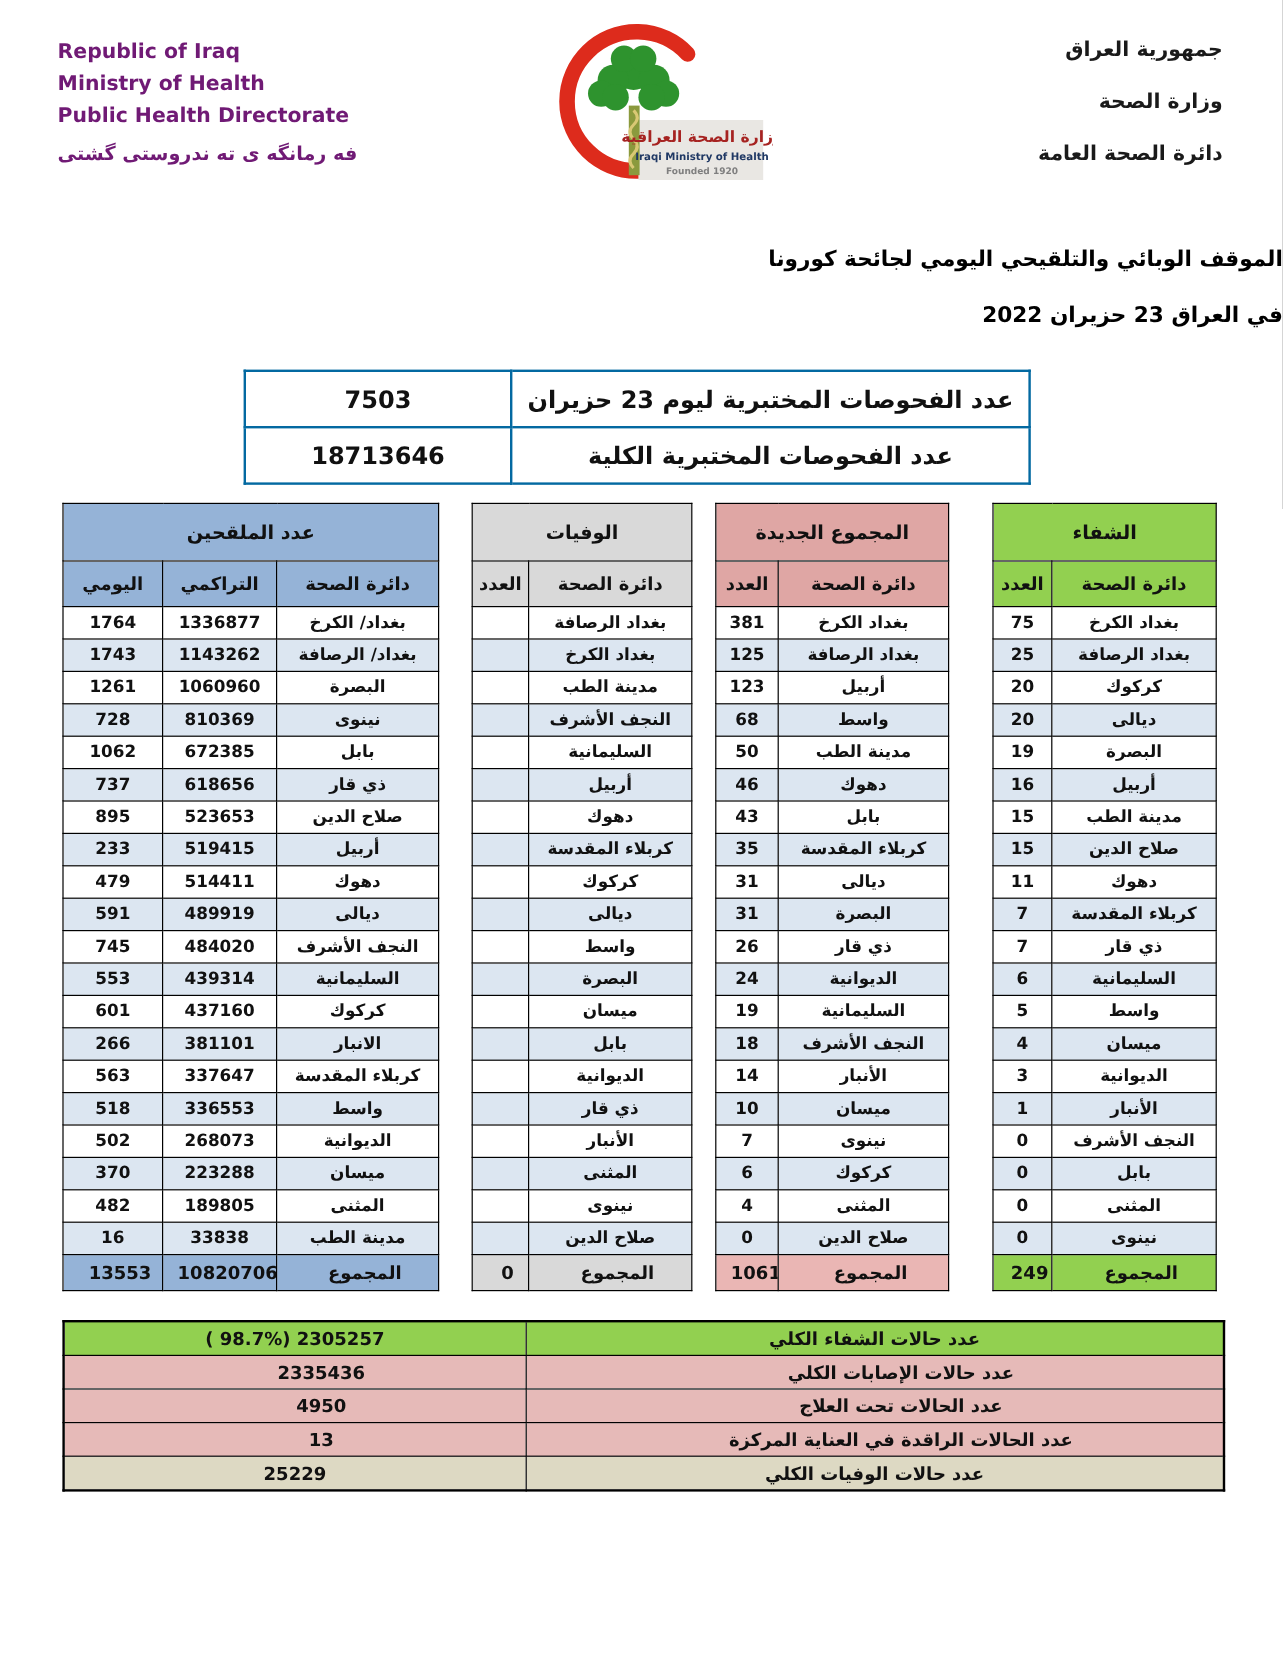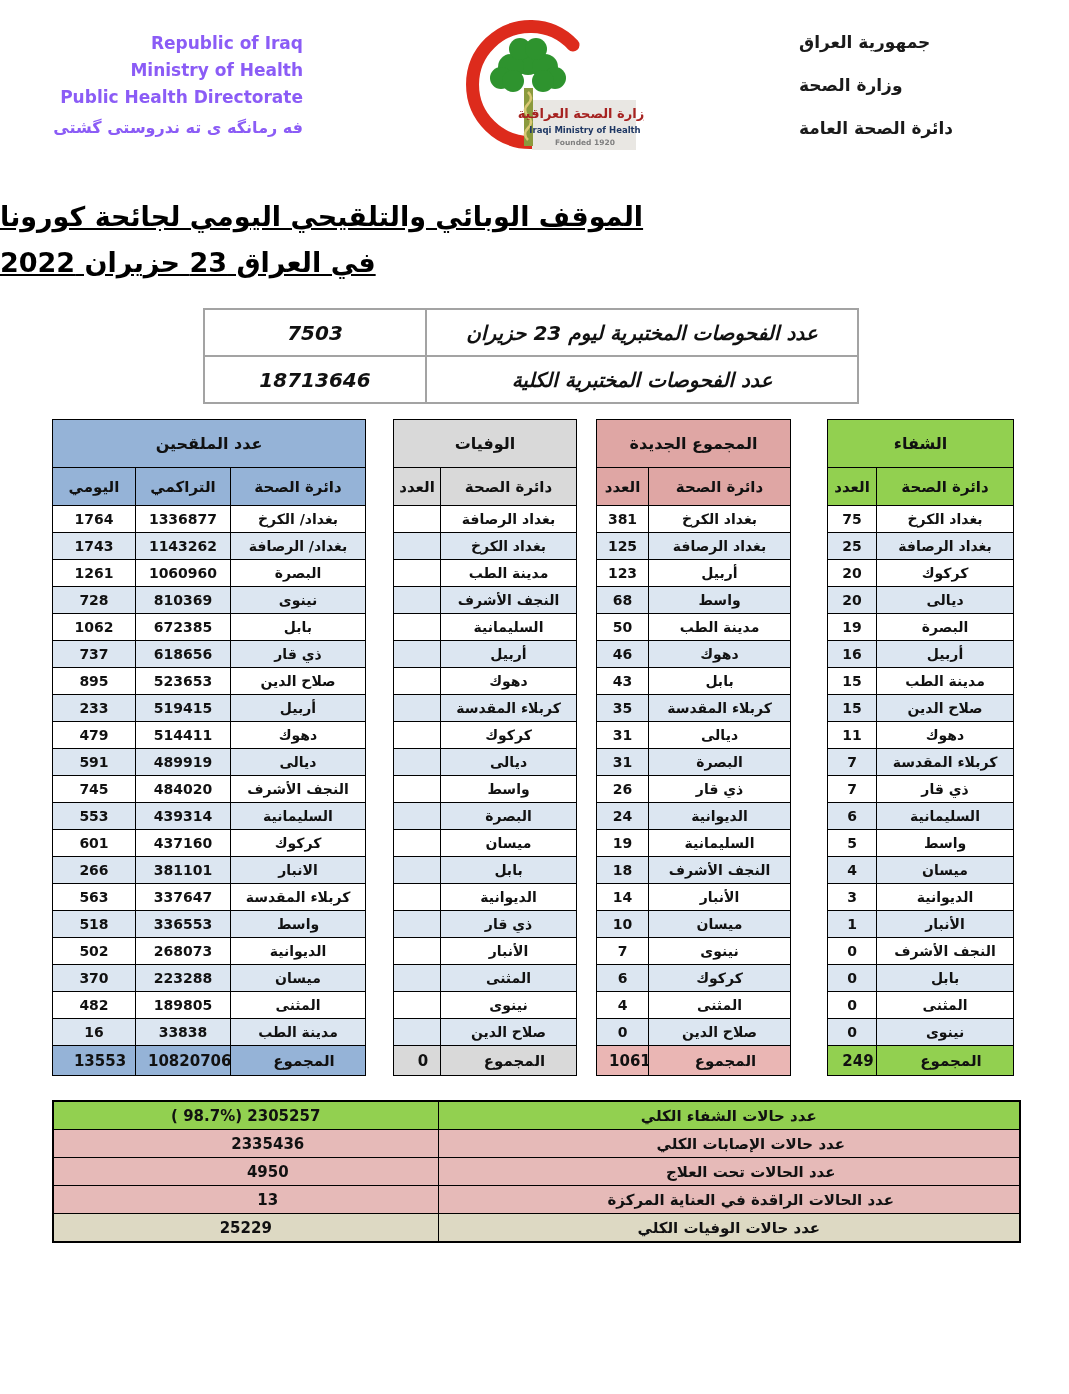--- a/index.html
+++ b/index.html
@@ -3,35 +3,35 @@
 <meta charset="utf-8">
 <style>
   html,body{margin:0;padding:0;background:#888;}
   .page{
     width:1069px;height:1394px;background:#fff;margin:0 auto;position:relative;
     font-family:"DejaVu Sans","Liberation Sans",sans-serif;font-weight:bold;color:#111;
     overflow:hidden;
   }
   
   .hdr{position:relative;height:168px;}
-  .hdr-en{position:absolute;left:48px;top:30px;width:255px;text-align:right;
-          font-size:17px;line-height:27px;color:#8b5cf6;}
+  .hdr-en{position:absolute;left:48px;top:30px;width:255px;text-align:left;
+          font-size:17px;line-height:27px;color:#701a75;}
   .hdr-en .kurdish{font-size:16px;margin-top:3px;direction:rtl;}
-  .hdr-ar{position:absolute;right:50px;top:32px;width:220px;text-align:left;
+  .hdr-ar{position:absolute;right:50px;top:32px;width:220px;text-align:right;
           font-size:17px;direction:rtl;color:#1a1a1a;}
   .hdr-ar .ar-line{height:43px;}
   .hdr-logo{position:absolute;left:432px;top:12px;width:212px;height:155px;}
   
-  .title{margin-top:26px;text-align:left;font-size:27px;line-height:46px;direction:rtl;color:#000;text-decoration:underline;}
+  .title{margin-top:26px;text-align:right;font-size:18px;line-height:46px;direction:rtl;color:#000;}
   
   table{border-collapse:collapse;table-layout:fixed;}
   td,th{padding:0;overflow:hidden;white-space:nowrap;font-weight:bold;vertical-align:middle;}
   
   .tests{margin:22px 0 0 203px;width:654px;border:2px solid #000;}
-  .tests td{border:2px solid #a3a3a3;height:45px;text-align:center;font-size:20px;font-style:italic;}
+  .tests td{border:2px solid #0369a1;height:45px;text-align:center;font-size:20px;}
   .tests .t-label{direction:rtl;}
   
   .main{margin:15px 0 0 52px;width:961px;}
   .main th,.main td{border:1px solid #000;text-align:center;font-size:14px;height:26px;}
   .main .gap{border:none;background:#fff;}
   .main tr.h1 th{height:47px;font-size:16px;}
   .main tr.h2 th{height:37px;font-size:15px;}
   .main tr.total td{height:29px;font-size:15px;padding-left:12px;}
   .vacc{background:var(--blue,#95B3D7);}
   .death{background:var(--gray,#D9D9D9);}

